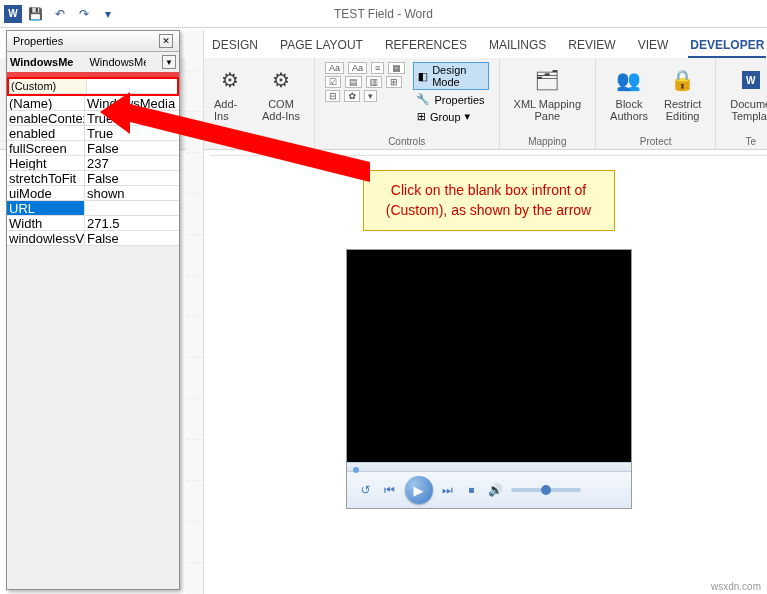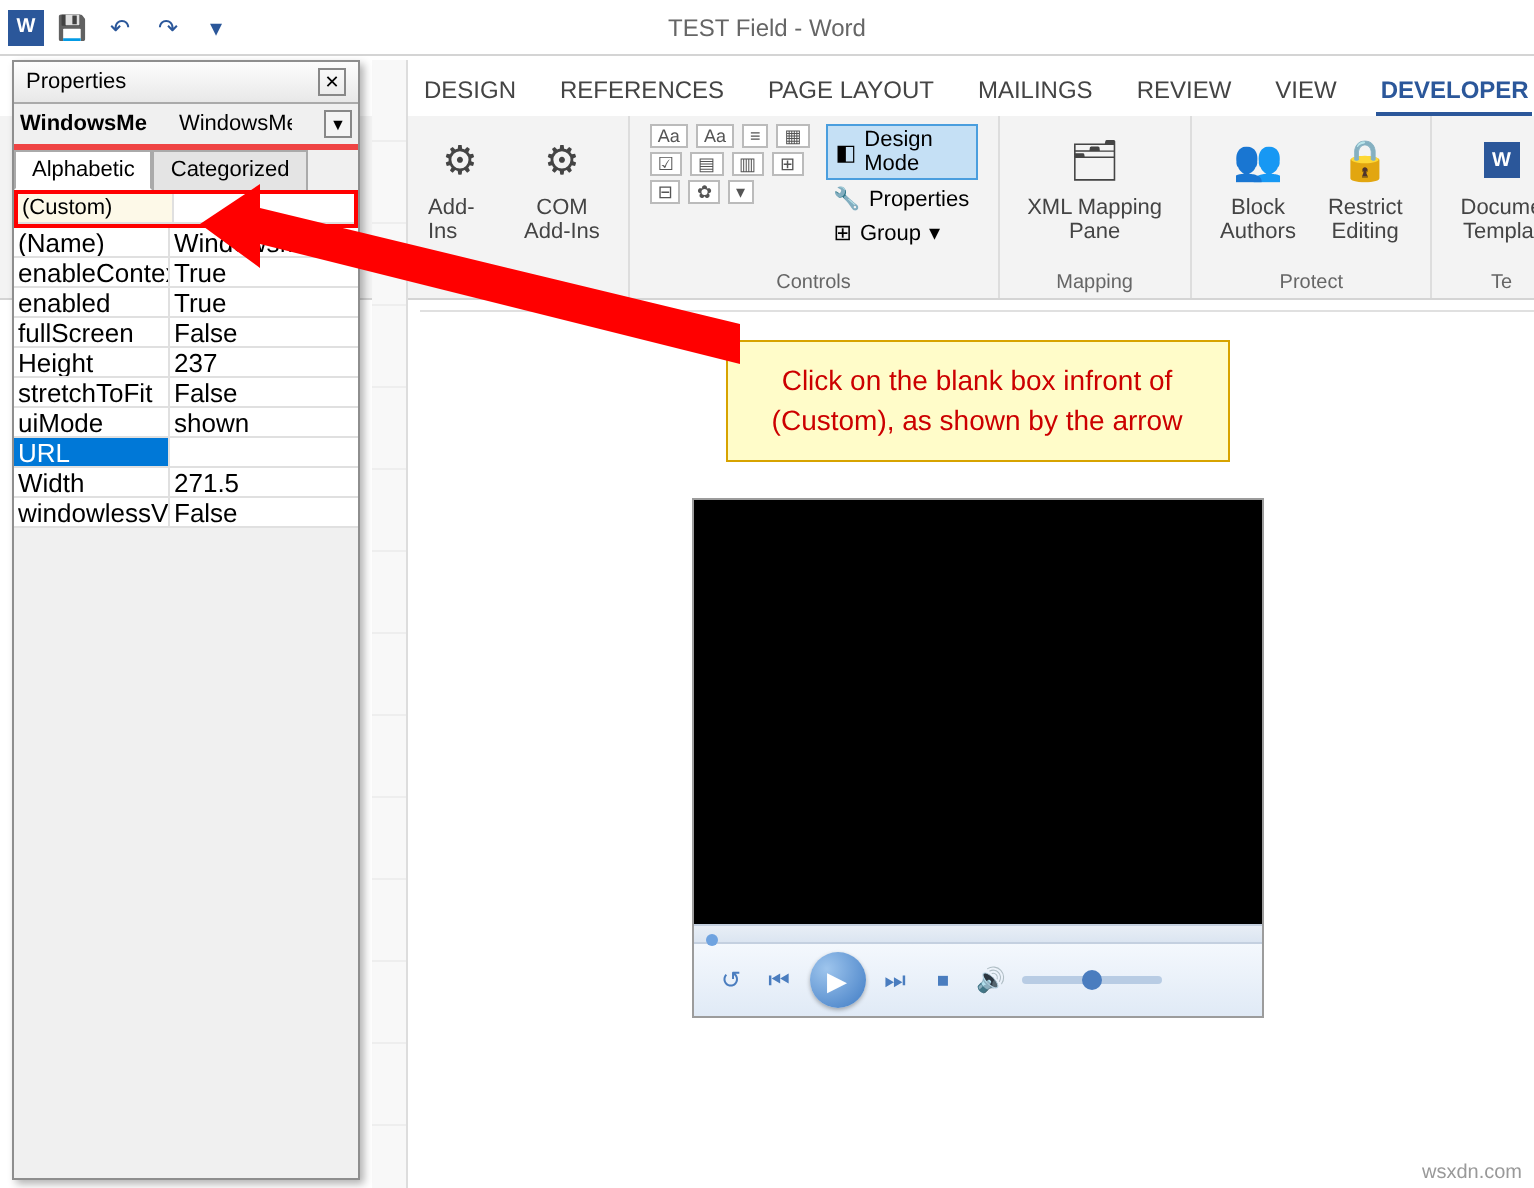--- a/index.html
+++ b/index.html
@@ -9,21 +9,21 @@
 .titlebar { height: 28px; background: #fff; display: flex; align-items: center; position: relative; border-bottom: 1px solid #d4d4d4; }
 .qat { display: flex; align-items: center; gap: 4px; padding-left: 4px; }
 .qat-icon { width: 20px; height: 20px; display: flex; align-items: center; justify-content: center; font-size: 12px; color: #2b579a; }
 .word-icon { width: 18px; height: 18px; background: #2b579a; display: flex; align-items: center; justify-content: center; color: #fff; font-weight: bold; font-size: 10px; }
 .title-text { position: absolute; left: 50%; transform: translateX(-50%); font-size: 12px; color: #666; }
 
 
 .properties-panel { position: absolute; left: 6px; top: 30px; width: 174px; height: 560px; background: #f0f0f0; border: 1px solid #8e8e8e; box-shadow: 2px 2px 4px rgba(0,0,0,0.3); z-index: 10; }
 .prop-header { background: linear-gradient(to bottom, #fdfdfd, #e8e8e8); border-bottom: 1px solid #aaa; padding: 3px 6px; font-size: 11px; display: flex; justify-content: space-between; align-items: center; }
 .prop-close { width: 14px; height: 14px; border: 1px solid #888; display: flex; align-items: center; justify-content: center; font-size: 9px; cursor: pointer; }
-.object-select { display: flex; align-items: center; padding: 3px; border-bottom: 3px solid #ef4444; gap: 16px; }
+.object-select { display: flex; align-items: center; padding: 3px; border-bottom: 5px solid #ef4444; gap: 16px; }
 .object-select .name { font-size: 11px; font-weight: bold; }
 .object-select .type { font-size: 11px; flex: 1; white-space: nowrap; overflow: hidden; }
 .object-select .dd { width: 14px; height: 14px; border: 1px solid #888; display: flex; align-items: center; justify-content: center; font-size: 8px; background: #f4f4f4; }
 .tabs { display: flex; font-size: 11px; }
 .tab { padding: 3px 8px; border: 1px solid #aaa; border-bottom: none; background: #e4e4e4; cursor: pointer; }
 .tab.active { background: #fff; border-bottom: 1px solid #fff; position: relative; z-index: 1; }
 .prop-grid { background: #fff; border: 2px solid red; font-size: 11px; }
 .prop-row { display: flex; border-bottom: 1px solid #e0e0e0; height: 15px; line-height: 15px; }
 .prop-row .pname { width: 78px; padding-left: 2px; border-right: 1px solid #e0e0e0; white-space: nowrap; overflow: hidden; }
 .prop-row .pval { flex: 1; padding-left: 2px; white-space: nowrap; overflow: hidden; }
@@ -75,22 +75,22 @@
     <div class="qat-icon">💾</div>
     <div class="qat-icon">↶</div>
     <div class="qat-icon">↷</div>
     <div class="qat-icon">▾</div>
   </div>
   <div class="title-text">TEST Field - Word</div>
 </div>
 
 <div class="ribbon-tabs">
   <div class="ribbon-tab">DESIGN</div>
+  <div class="ribbon-tab">PAGE LAYOUT</div>
   <div class="ribbon-tab">REFERENCES</div>
-  <div class="ribbon-tab">PAGE LAYOUT</div>
   <div class="ribbon-tab">MAILINGS</div>
   <div class="ribbon-tab">REVIEW</div>
   <div class="ribbon-tab">VIEW</div>
   <div class="ribbon-tab active">DEVELOPER</div>
 </div>
 
 <div class="ribbon-body">
   <div class="ribbon-group">
     <div class="group-items">
       <div class="big-btn">
@@ -187,24 +187,20 @@
 
 <div class="properties-panel">
   <div class="prop-header">
     <span>Properties</span>
     <span class="prop-close">✕</span>
   </div>
   <div class="object-select">
     <span class="name">WindowsMe</span>
     <span class="type">WindowsMed</span>
     <span class="dd">▼</span>
-  </div>
-  <div class="tabs">
-    <div class="tab active">Alphabetic</div>
-    <div class="tab">Categorized</div>
   </div>
   <div class="prop-grid">
     <div class="prop-row hl-row">
       <div class="pname">(Custom)</div>
       <div class="pval"></div>
     </div>
   </div>
   <div class="prop-grid-rest">
     <div class="prop-row">
         <div class="pname">(Name)</div>

